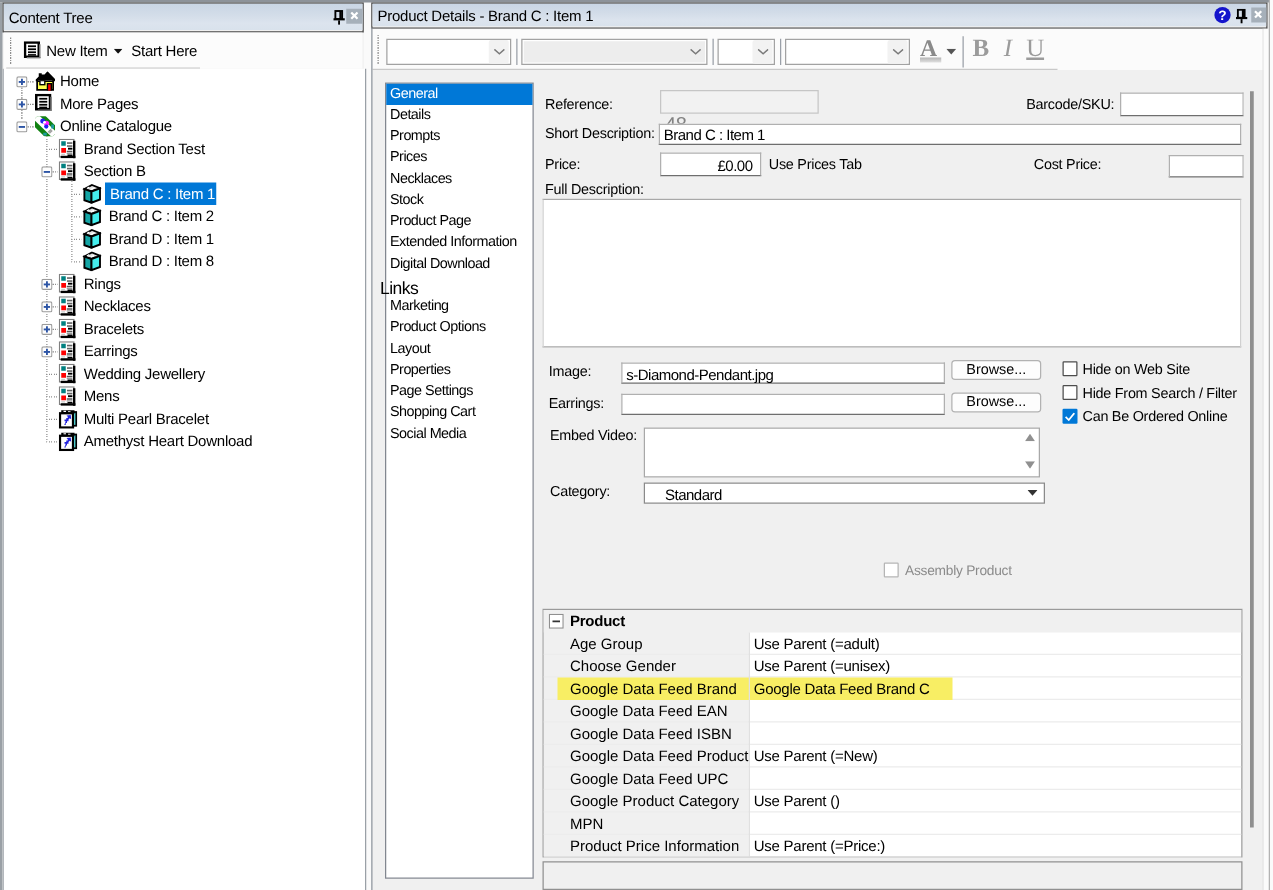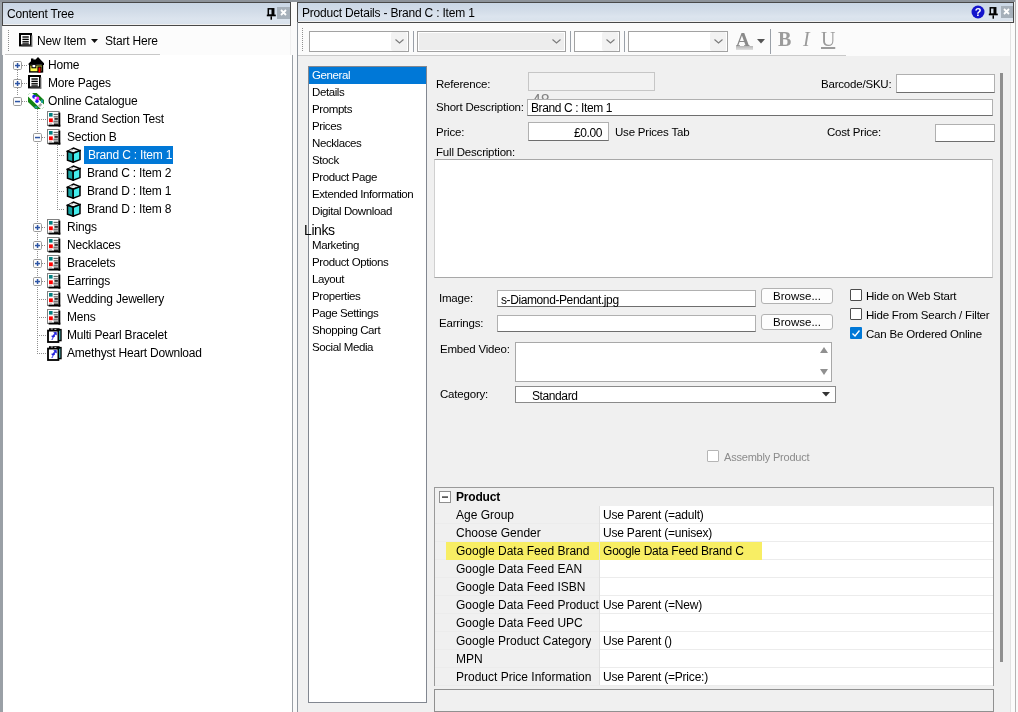--- a/index.html
+++ b/index.html
@@ -399,21 +399,21 @@
 <div class="lbl" style="left:436px;top:146px;font-size:11.5px;color:#000">Full Description:</div>
 <div class="ab" style="left:434px;top:159px;width:559px;height:119px;background:#fff;border:1px solid #a8a8a8;border-left-color:#d0d0d0;border-right-color:#d0d0d0;box-sizing:border-box"></div>
 <div class="lbl" style="left:439px;top:292px;font-size:11.5px;color:#000">Image:</div>
 <div class="inp" style="left:497px;top:290px;width:259px;height:17px"></div>
 <div class="val" style="left:501px;top:293px">s-Diamond-Pendant.jpg</div>
 <div class="ab" style="left:761px;top:288px;width:72px;height:16px;background:#fdfdfd;border:1px solid #b2b2b2;border-radius:3px;box-sizing:border-box;text-align:center;line-height:15px;font-size:11.5px">Browse...</div>
 <div class="lbl" style="left:439px;top:317px;font-size:11.5px;color:#000">Earrings:</div>
 <div class="inp" style="left:497px;top:315px;width:259px;height:17px"></div>
 <div class="ab" style="left:761px;top:314px;width:72px;height:16px;background:#fdfdfd;border:1px solid #b2b2b2;border-radius:3px;box-sizing:border-box;text-align:center;line-height:15px;font-size:11.5px">Browse...</div>
 <div class="chk" style="left:850px;top:289px"></div>
-<div class="lbl" style="left:866px;top:290px;font-size:11.5px;color:#000">Hide on Web Start</div>
+<div class="lbl" style="left:866px;top:290px;font-size:11.5px;color:#000">Hide on Web Site</div>
 <div class="chk" style="left:850px;top:308px"></div>
 <div class="lbl" style="left:866px;top:309px;font-size:11.5px;color:#000">Hide From Search / Filter</div>
 <div class="ab" style="left:850px;top:327px;width:12px;height:12px;background:#0078d7;border-radius:1px"></div>
 <svg class="ab" style="left:852px;top:330px" width="8" height="7" viewBox="0 0 8 7">
     <path d="M0.5 3.5 L3 6 L7.5 0.5" fill="none" stroke="#fff" stroke-width="1.4"></path>
   </svg>
 <div class="lbl" style="left:866px;top:328px;font-size:11.5px;color:#000">Can Be Ordered Online</div>
 <div class="lbl" style="left:440px;top:343px;font-size:11.5px;color:#000">Embed Video:</div>
 <div class="ab" style="left:515px;top:342px;width:317px;height:40px;background:#fff;border:1px solid #a8a8a8;box-sizing:border-box"></div>
 <svg class="ab" style="left:820px;top:347px" width="8" height="6" viewBox="0 0 8 6">

